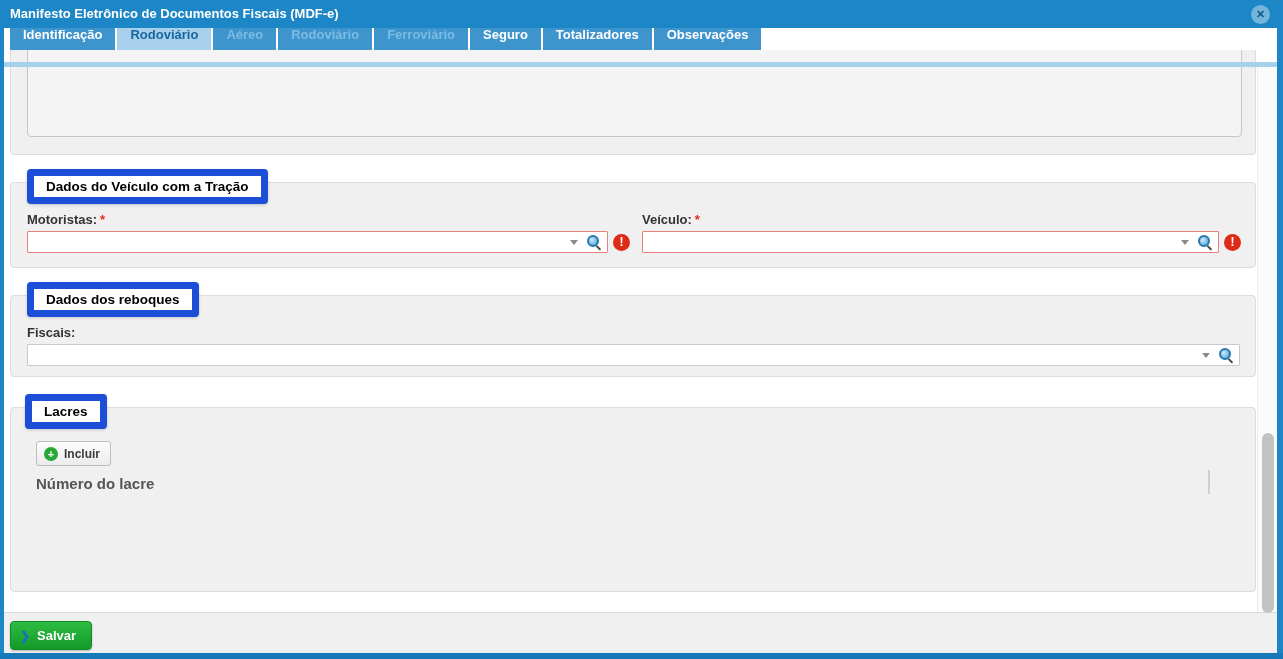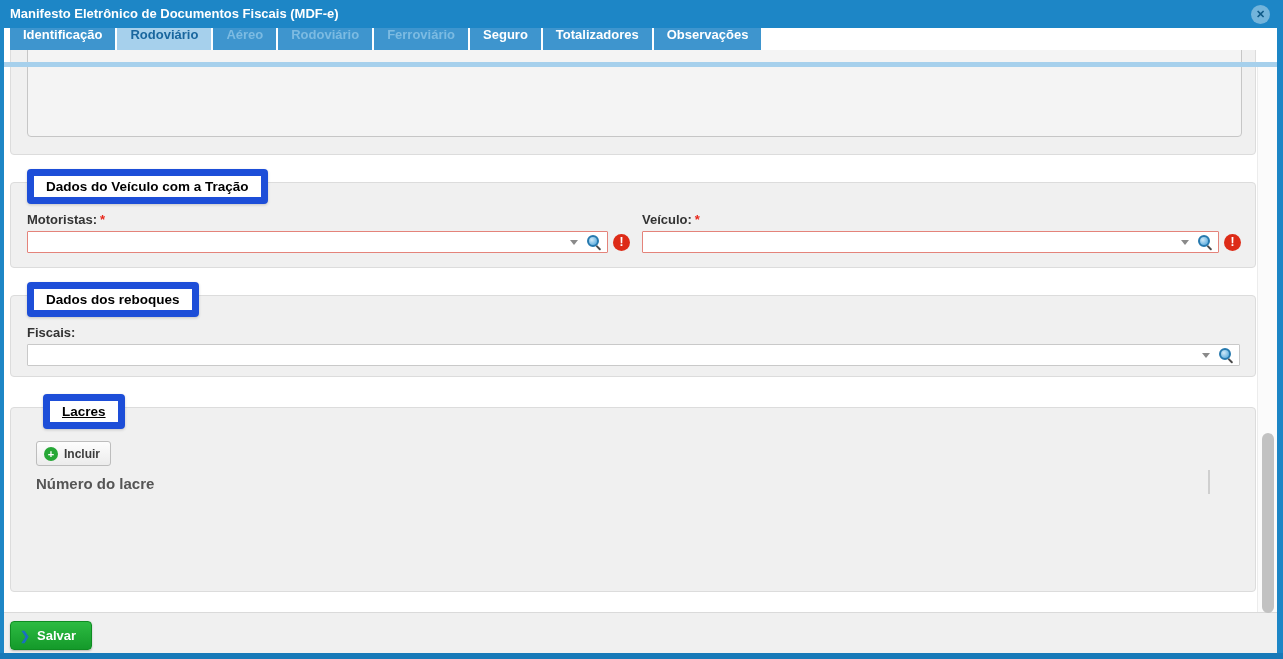--- a/index.html
+++ b/index.html
@@ -202,21 +202,21 @@
   <div class="field-label" style="left:27px; top:325px;">
     <span>Fiscais:</span>
   </div>
   <div class="combo" style="left:27px; top:344px; width:1213px;">
     <input type="text" value="" style="">
     <span class="caret"></span>
     <span class="mag"></span>
   </div>
 
   <div class="panel" style="left:10px; top:407px; width:1246px; height:185px;"></div>
-  <div class="legend" style="left:43px; top:394px;text-decoration:underline;">Lacres</div>
+  <div class="legend" style="left:25px; top:394px;">Lacres</div>
 
   <div class="btn-incluir" style="left:36px; top:441px;">
     <span class="plus-icon">+</span>
     <span>Incluir</span>
   </div>
   <div class="grid-header" style="left:36px; top:475px;">Número do lacre</div>
   <div class="grid-divider" style="left:1208px; top:470px;"></div>
 
   <div class="scroll-track"></div>
   <div class="scroll-thumb"></div>

